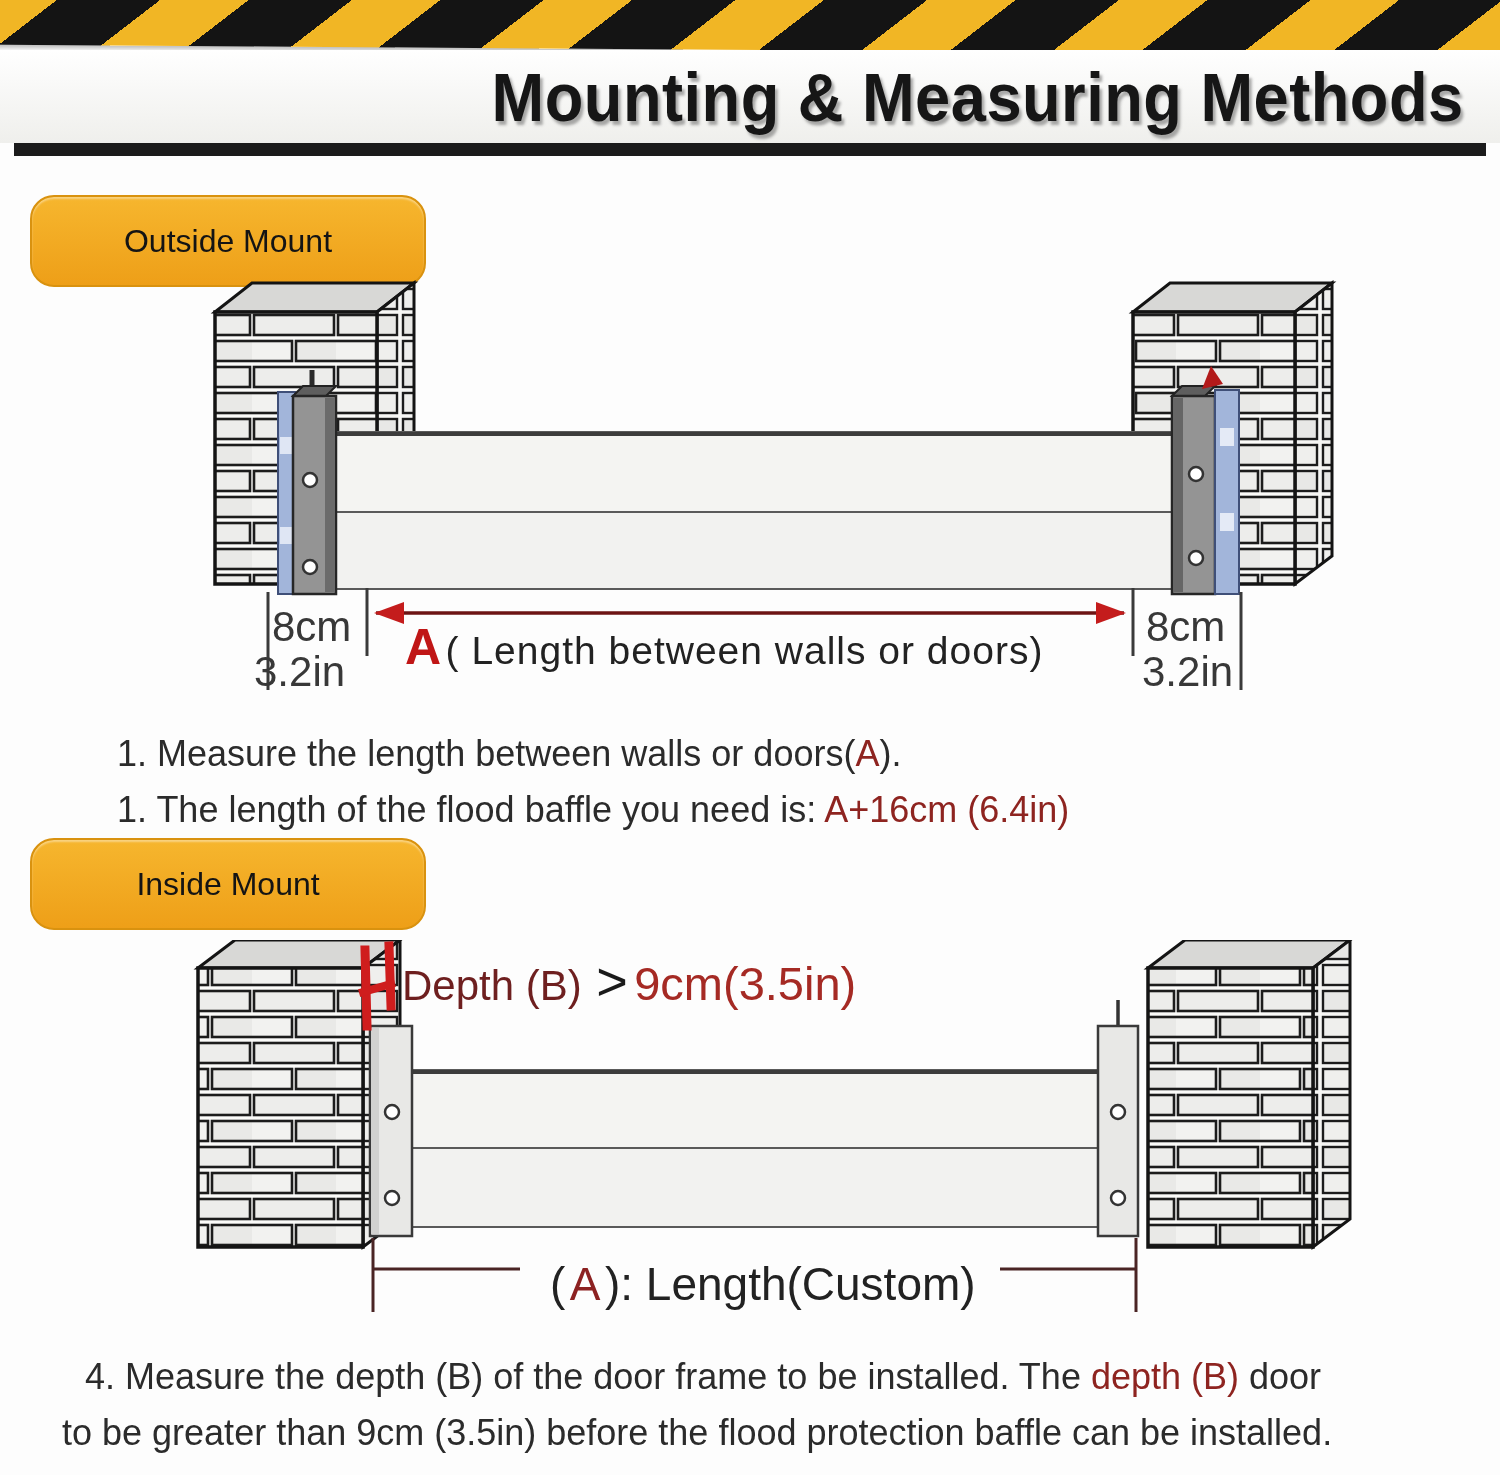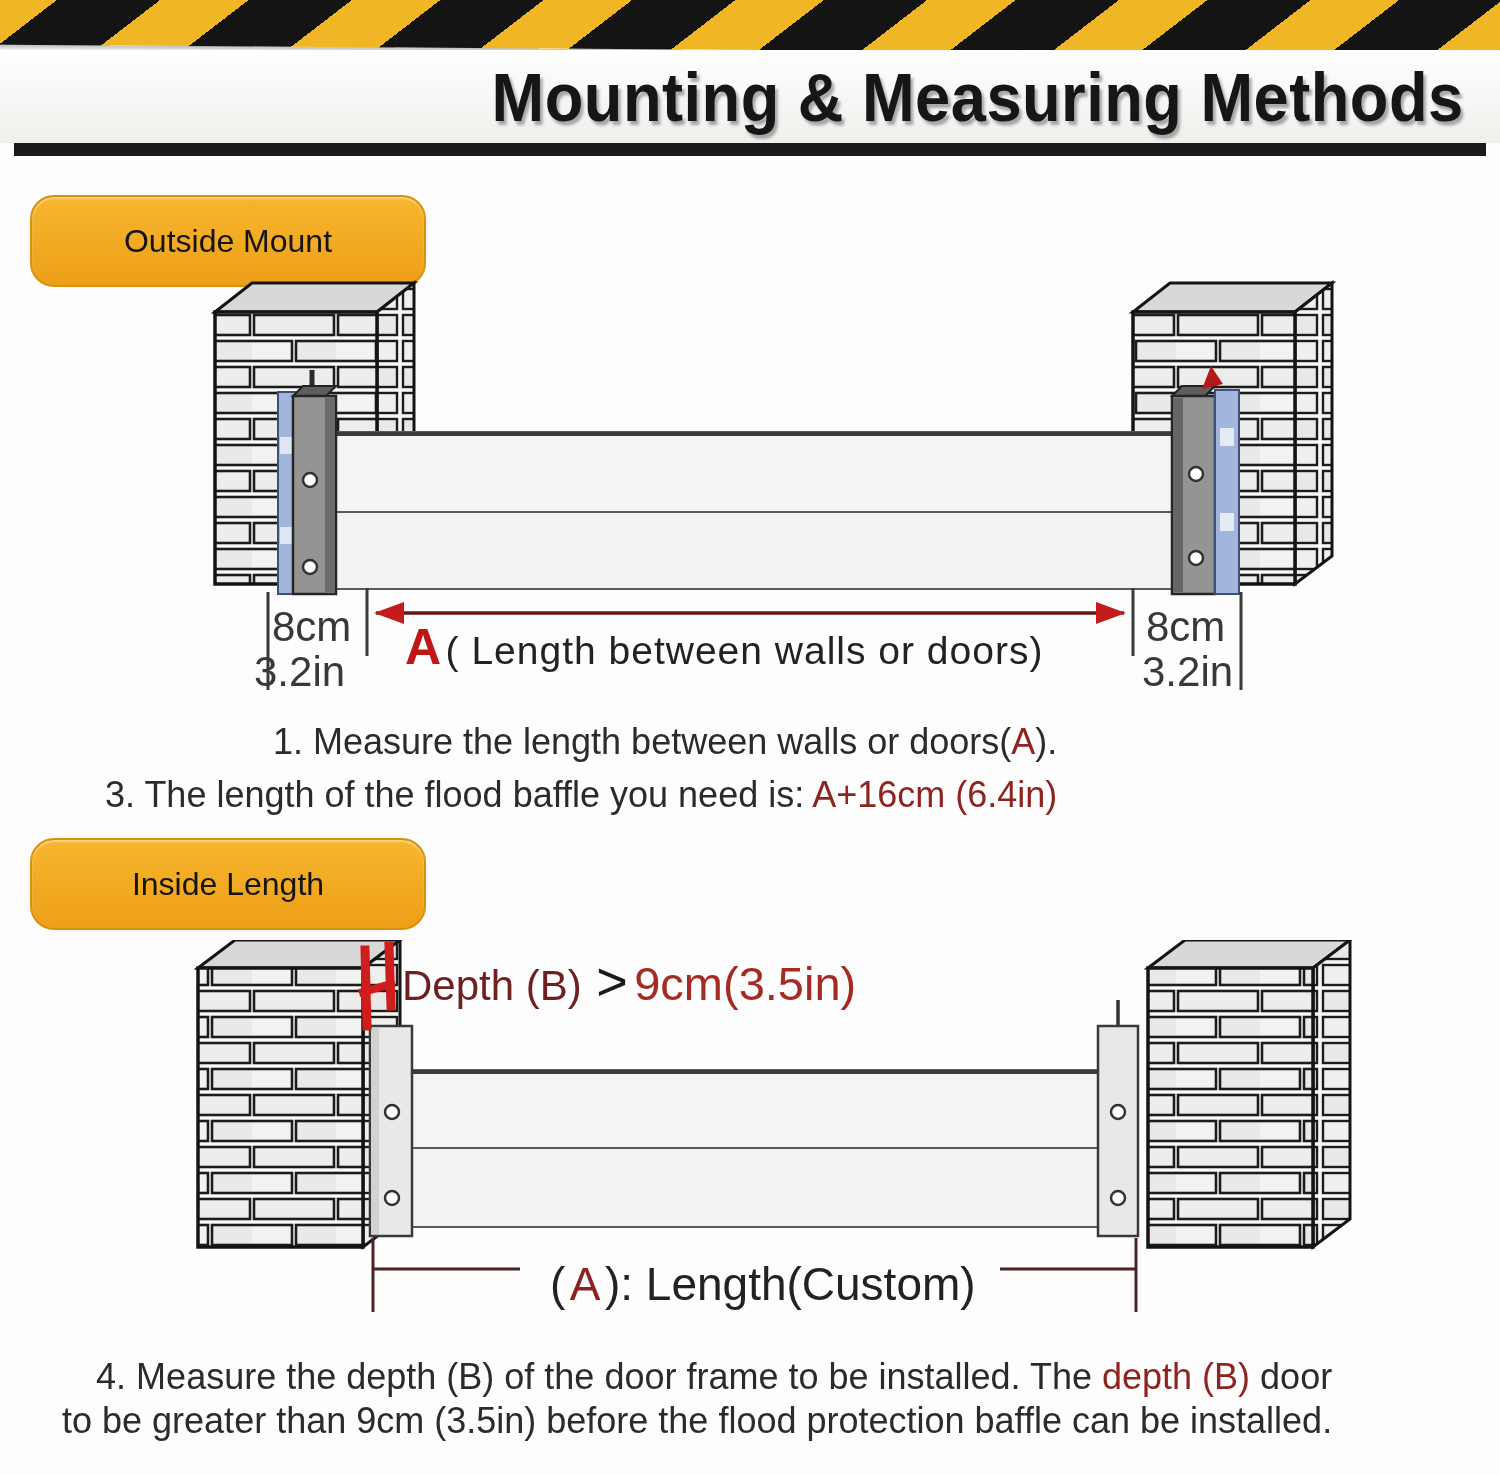--- a/index.html
+++ b/index.html
@@ -37,21 +37,21 @@
     font-size:32px;color:#141414;
     box-shadow:inset 0 2px 2px rgba(255,255,255,0.4);
   }
   .badge-outside{top:195px;}
   .badge-inside{top:838px;}
   
   .diagram{position:absolute;left:0;}
   .svg-label{font-family:"Liberation Sans",sans-serif;}
   
   .steps{position:absolute;color:#2b2b2b;font-size:36px;line-height:44px;}
-  .steps p{margin:0;white-space:nowrap;text-align:right;}
+  .steps p{margin:12px;white-space:nowrap;}
   .steps .red{color:#8e2420;}
   .steps-outside{top:720px;left:105px;}
   .steps-outside p + p{margin-top:9px;}
   .steps-inside{top:1344px;left:95px;}
   .steps-inside .p2{margin-top:11px;margin-left:-10px;}
   .steps-inside .p3{margin-top:0;margin-left:-33px;}
 </style>
 </head>
 <body>
 
@@ -145,25 +145,25 @@
     <text class="svg-label" x="1146" y="641" font-size="42" fill="#383838">8cm</text>
     <text class="svg-label" x="1142" y="686" font-size="42" fill="#383838">3.2in</text>
     <text class="svg-label" x="405" y="664">
       <tspan font-size="50" font-weight="bold" fill="#c01616">A</tspan>
       <tspan font-size="39" fill="#222222" letter-spacing="1">( Length between walls or doors)</tspan>
     </text>
   </svg>
 
   <div class="steps steps-outside">
     <p><span>1. Measure the length between walls or doors(</span><span class="red">A</span><span>).</span></p>
-    <p><span>3. The length of the flood baffle you need is: </span><span class="red">A+16cm (6.4in)</span><span></span></p>
+    <p><span>1. The length of the flood baffle you need is: </span><span class="red">A+16cm (6.4in)</span><span></span></p>
   </div>
 
   <div class="badge badge-inside">
-    <span>Inside Length</span>
+    <span>Inside Mount</span>
   </div>
 
   <svg class="diagram" style="top:940px;" width="1500" height="400" viewBox="0 940 1500 400">
 
     <g>
       <polygon points="198,968 235,940 400,940 363,968" fill="#d8d8d6" stroke="#141414" stroke-width="3"></polygon>
       <polygon points="363,968 400,940 400,1219 363,1247" fill="url(#brickS)" stroke="#141414" stroke-width="3"></polygon>
       <rect x="198" y="968" width="165" height="279" fill="url(#brickF)" stroke="#141414" stroke-width="3.5"></rect>
     </g>
 

